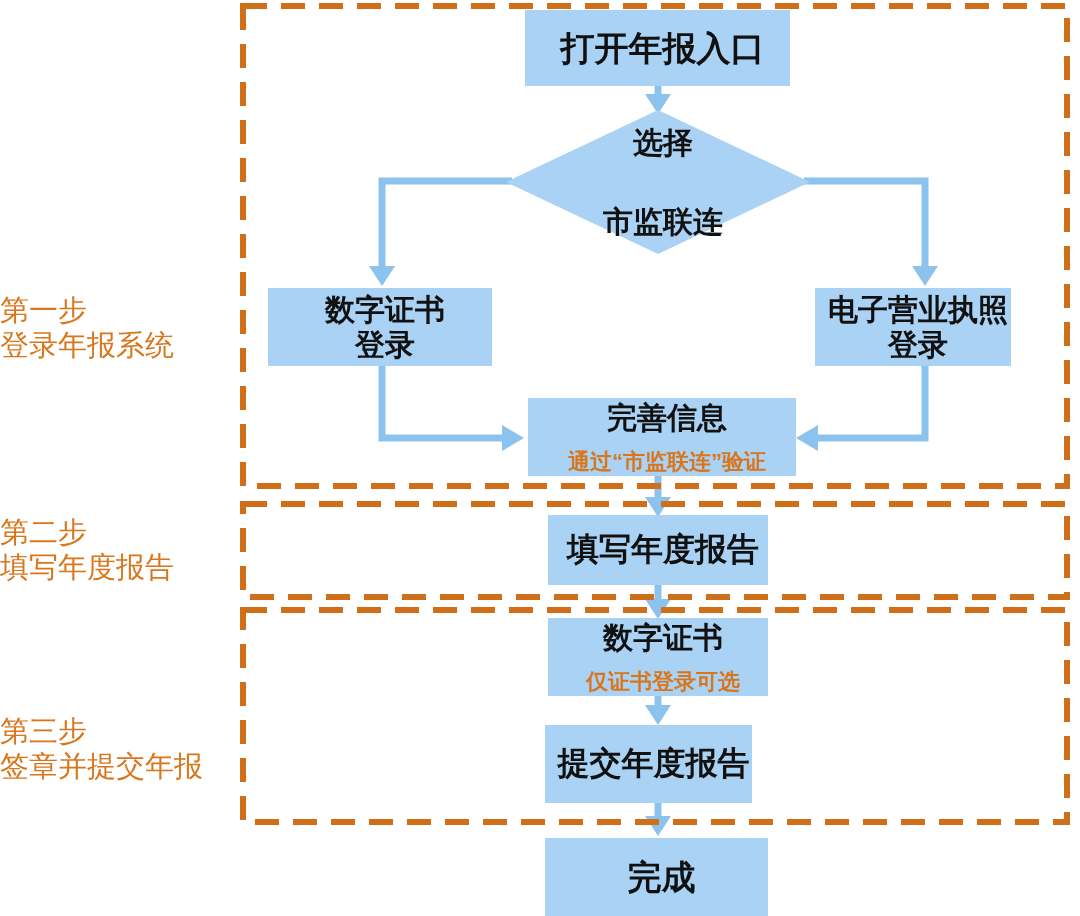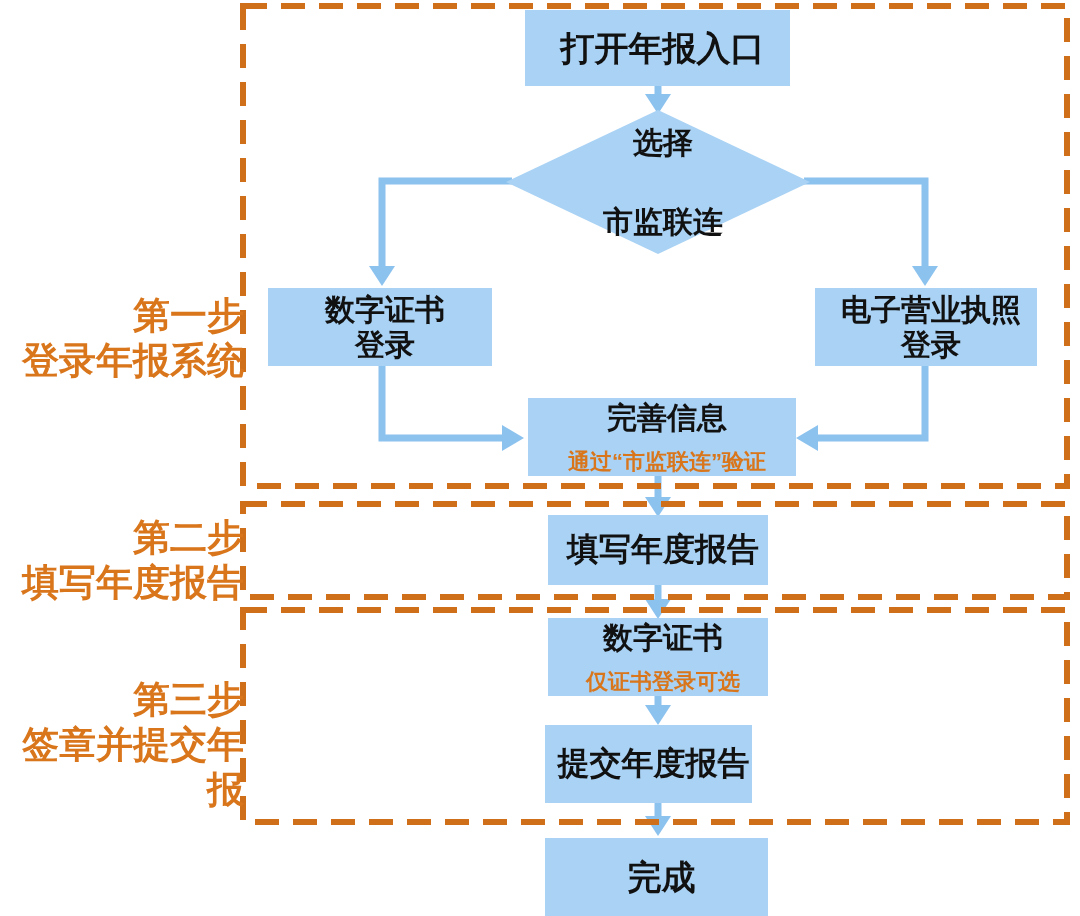--- a/index.html
+++ b/index.html
@@ -18,22 +18,22 @@
   svg{display:block;}
   .arrow-line{stroke:var(--arrow);stroke-width:7;fill:none;stroke-linejoin:miter;}
   .arrow-head{fill:var(--arrow);stroke:none;}
   .diamond-shape{fill:var(--box-fill);stroke:none;}
   .dashed-rect{fill:none;stroke:var(--dashed);stroke-width:6;stroke-dasharray:24 14;}
   .node{position:absolute;background:var(--box-fill);color:var(--node-text);font-weight:bold;
         display:flex;flex-direction:column;align-items:center;justify-content:center;
         text-align:center;line-height:1.18;padding-left:10px;}
   .node .note{color:var(--orange-text);font-size:22px;font-weight:bold;margin-top:15px;line-height:1.1;}
   .plain{background:transparent;}
-  .step-label{position:absolute;color:var(--orange-text);font-weight:bold;font-size:37px;
-              text-align:right;line-height:1.22;width:244px;left:0;}
+  .step-label{position:absolute;color:var(--orange-text);font-weight:normal;font-size:29px;
+              text-align:left;line-height:1.22;width:244px;left:0;}
   .fs34{font-size:34px;} .fs32{font-size:32px;} .fs30{font-size:30px;}
 </style>
 </head>
 <body>
 
 <div class="canvas">
 
   <svg class="layer" width="1080" height="916" viewBox="0 0 1080 916">
 
     <line class="arrow-line" x1="658" y1="86" x2="658" y2="96"></line>
@@ -71,40 +71,40 @@
   </svg>
 
   <div class="step-label" style="top:293px;">
     <div>第一步</div>
     <div>登录年报系统</div>
   </div>
   <div class="step-label" style="top:515px;">
     <div>第二步</div>
     <div>填写年度报告</div>
   </div>
-  <div class="step-label" style="top:677px;padding-left:18px;">
+  <div class="step-label" style="top:714px;">
     <div>第三步</div>
     <div>签章并提交年报</div>
   </div>
 
   <div class="node fs34" style="left:525px;top:10px;width:265px;height:76px;">
     <div>打开年报入口</div>
   </div>
 
   <div class="node plain fs30" style="left:558px;top:142px;width:200px;height:80px;gap:44px;">
     <div>选择</div>
     <div>市监联连</div>
   </div>
 
   <div class="node fs30" style="left:268px;top:288px;width:224px;height:78px;">
     <div>数字证书</div>
     <div>登录</div>
   </div>
 
-  <div class="node fs30" style="left:815px;top:288px;width:222px;height:78px;">
+  <div class="node fs30" style="left:815px;top:288px;width:196px;height:78px;">
     <div>电子营业执照</div>
     <div>登录</div>
   </div>
 
   <div class="node fs30" style="left:528px;top:398px;width:268px;height:78px;justify-content:center;">
     <div>完善信息</div>
     <div class="note">通过“市监联连”验证</div>
   </div>
 
   <div class="node fs32" style="left:548px;top:515px;width:220px;height:70px;">

